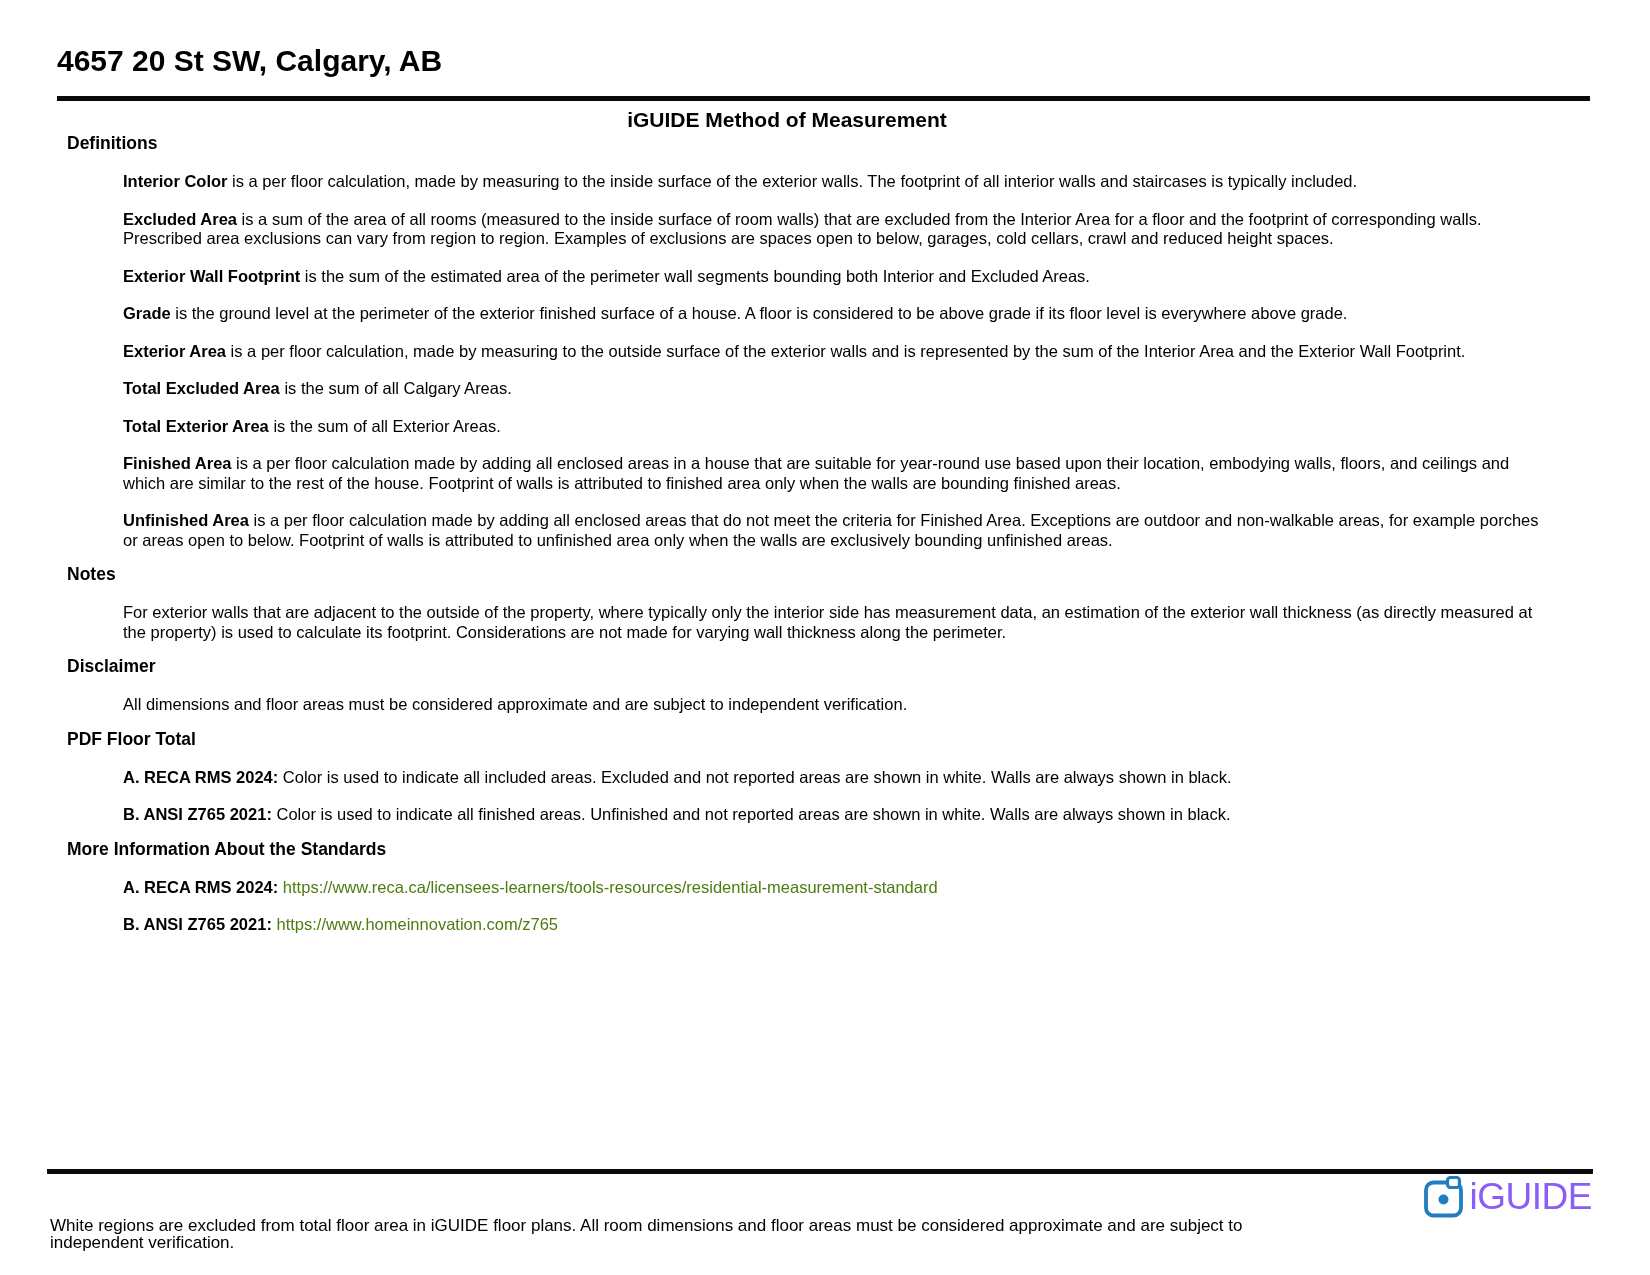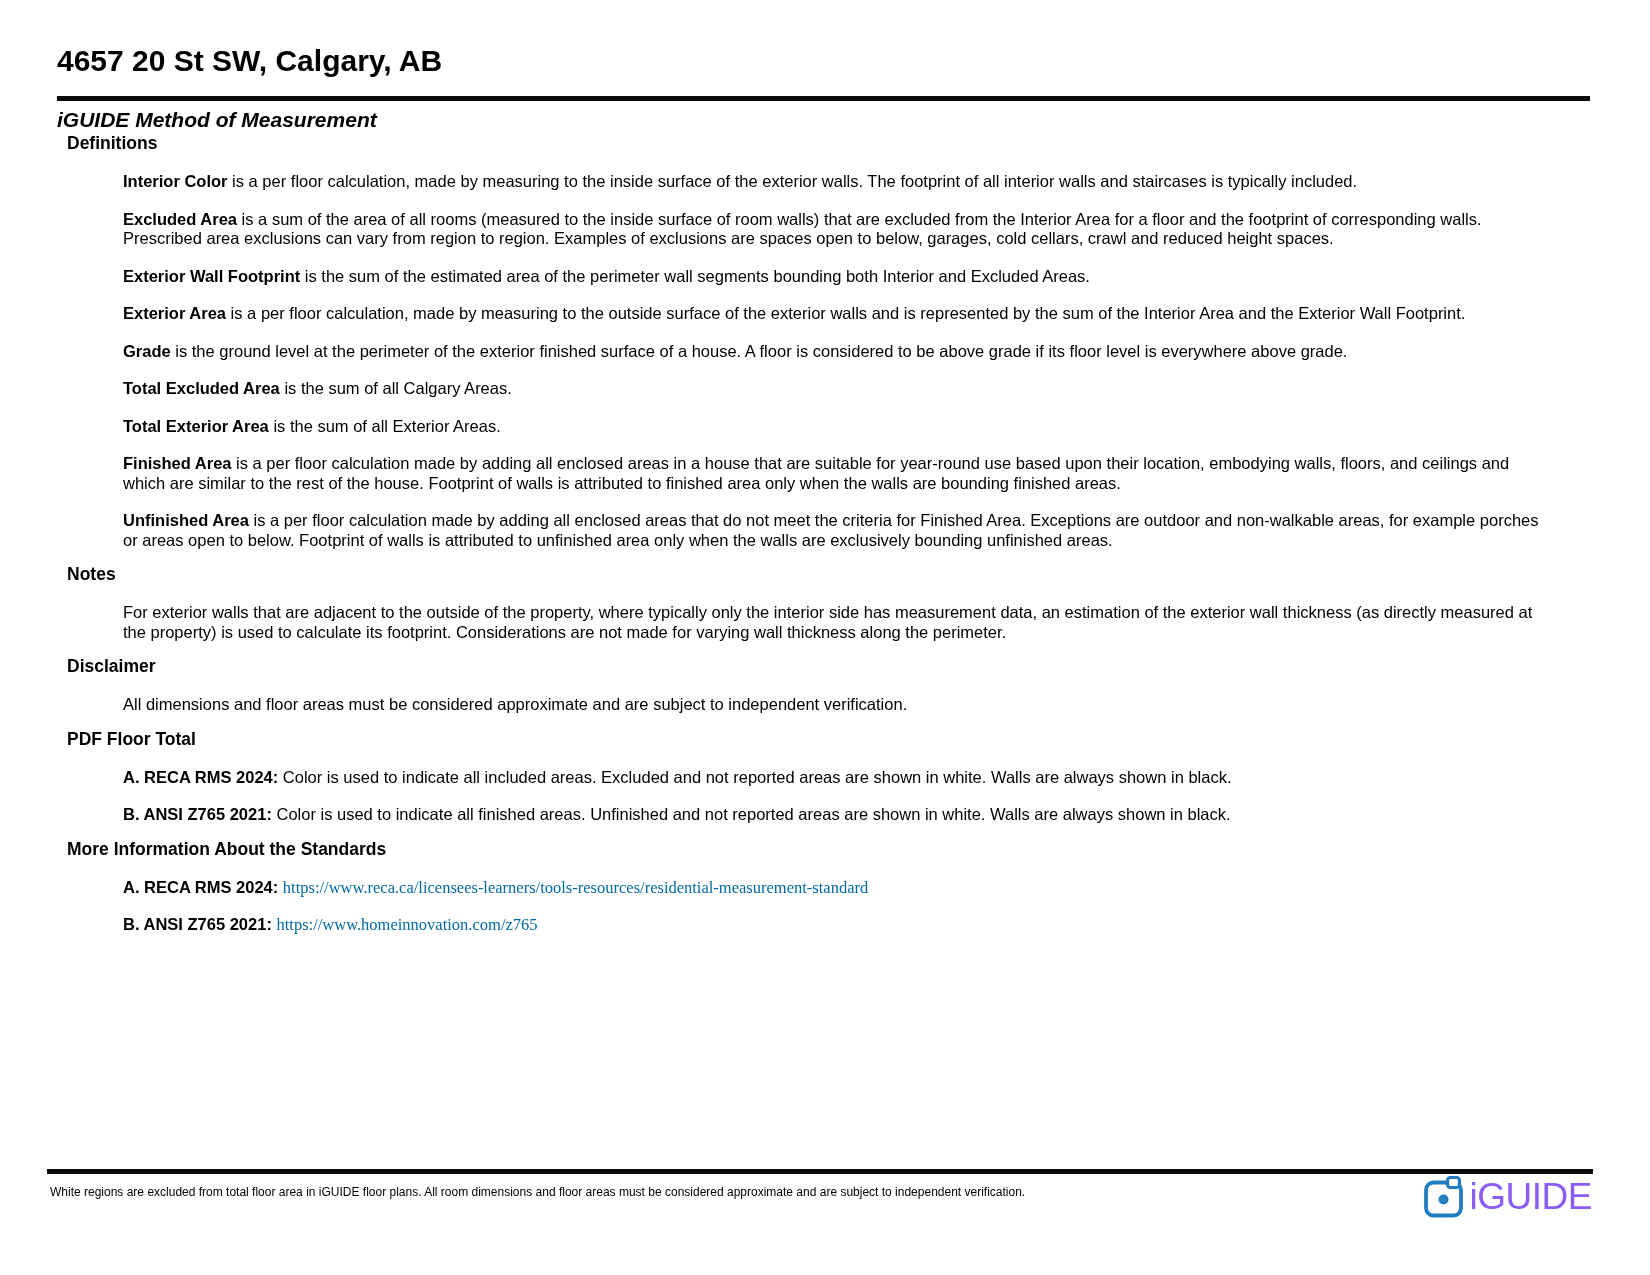--- a/index.html
+++ b/index.html
@@ -26,56 +26,56 @@
   }
   .top-rule {
     margin: 16px 0 0 57px;
     width: 1533px;
     height: 5px;
     background: #0a0a0a;
   }
   .subtitle {
     margin: 6px 0 0 57px;
     width: 1460px;
+    text-align: center;
     font-size: 21px;
     font-weight: bold;
     line-height: 25px;
-    font-style: italic;
   }
   .sec-heading {
     margin: 14px 0 0 67px;
     font-size: 17.5px;
     font-weight: bold;
     line-height: 21px;
   }
   .sec-heading.first {
     margin-top: 1px;
   }
   .para {
     margin: 18px 0 0 123px;
     width: 1418px;
     font-size: 16.5px;
     line-height: 19.5px;
   }
   .para b { font-weight: bold; }
-  .para .url { color: #0369a1; text-decoration: none; font-family: Liberation Serif, serif; }
+  .para .url { color: #4d7c0f; text-decoration: none; }
   .footer-rule {
     position: absolute;
     left: 47px;
     top: 1169px;
     width: 1546px;
     height: 5px;
     background: #0a0a0a;
   }
   .footer-note {
     position: absolute;
     left: 50px;
-    top: 1184px;
+    top: 1217px;
     width: 1250px;
-    font-size: 12px;
+    font-size: 17px;
     line-height: 17px;
   }
   .logo {
     position: absolute;
     top: 1175px;
     right: 58px;
     display: flex;
     align-items: center;
     gap: 5px;
   }
@@ -96,22 +96,22 @@
 
   <div class="top-rule"></div>
 
   <div class="subtitle">iGUIDE Method of Measurement</div>
 
   <div class="sec-heading first">Definitions</div>
 
   <p class="para"><b>Interior Color</b><span> is a per floor calculation, made by measuring to the inside surface of the exterior walls. The footprint of all interior walls and staircases is typically included.</span></p>
   <p class="para"><b>Excluded Area</b><span> is a sum of the area of all rooms (measured to the inside surface of room walls) that are excluded from the Interior Area for a floor and the footprint of corresponding walls. Prescribed area exclusions can vary from region to region. Examples of exclusions are spaces open to below, garages, cold cellars, crawl and reduced height spaces.</span></p>
   <p class="para"><b>Exterior Wall Footprint</b><span> is the sum of the estimated area of the perimeter wall segments bounding both Interior and Excluded Areas.</span></p>
+  <p class="para"><b>Grade</b><span> is the ground level at the perimeter of the exterior finished surface of a house. A floor is considered to be above grade if its floor level is everywhere above grade.</span></p>
   <p class="para"><b>Exterior Area</b><span> is a per floor calculation, made by measuring to the outside surface of the exterior walls and is represented by the sum of the Interior Area and the Exterior Wall Footprint.</span></p>
-  <p class="para"><b>Grade</b><span> is the ground level at the perimeter of the exterior finished surface of a house. A floor is considered to be above grade if its floor level is everywhere above grade.</span></p>
   <p class="para"><b>Total Excluded Area</b><span> is the sum of all Calgary Areas.</span></p>
   <p class="para"><b>Total Exterior Area</b><span> is the sum of all Exterior Areas.</span></p>
   <p class="para"><b>Finished Area</b><span> is a per floor calculation made by adding all enclosed areas in a house that are suitable for year-round use based upon their location, embodying walls, floors, and ceilings and which are similar to the rest of the house. Footprint of walls is attributed to finished area only when the walls are bounding finished areas.</span></p>
   <p class="para"><b>Unfinished Area</b><span> is a per floor calculation made by adding all enclosed areas that do not meet the criteria for Finished Area. Exceptions are outdoor and non-walkable areas, for example porches or areas open to below. Footprint of walls is attributed to unfinished area only when the walls are exclusively bounding unfinished areas.</span></p>
 
   <div class="sec-heading">Notes</div>
   <p class="para">For exterior walls that are adjacent to the outside of the property, where typically only the interior side has measurement data, an estimation of the exterior wall thickness (as directly measured at the property) is used to calculate its footprint. Considerations are not made for varying wall thickness along the perimeter.</p>
 
   <div class="sec-heading">Disclaimer</div>
   <p class="para">All dimensions and floor areas must be considered approximate and are subject to independent verification.</p>

